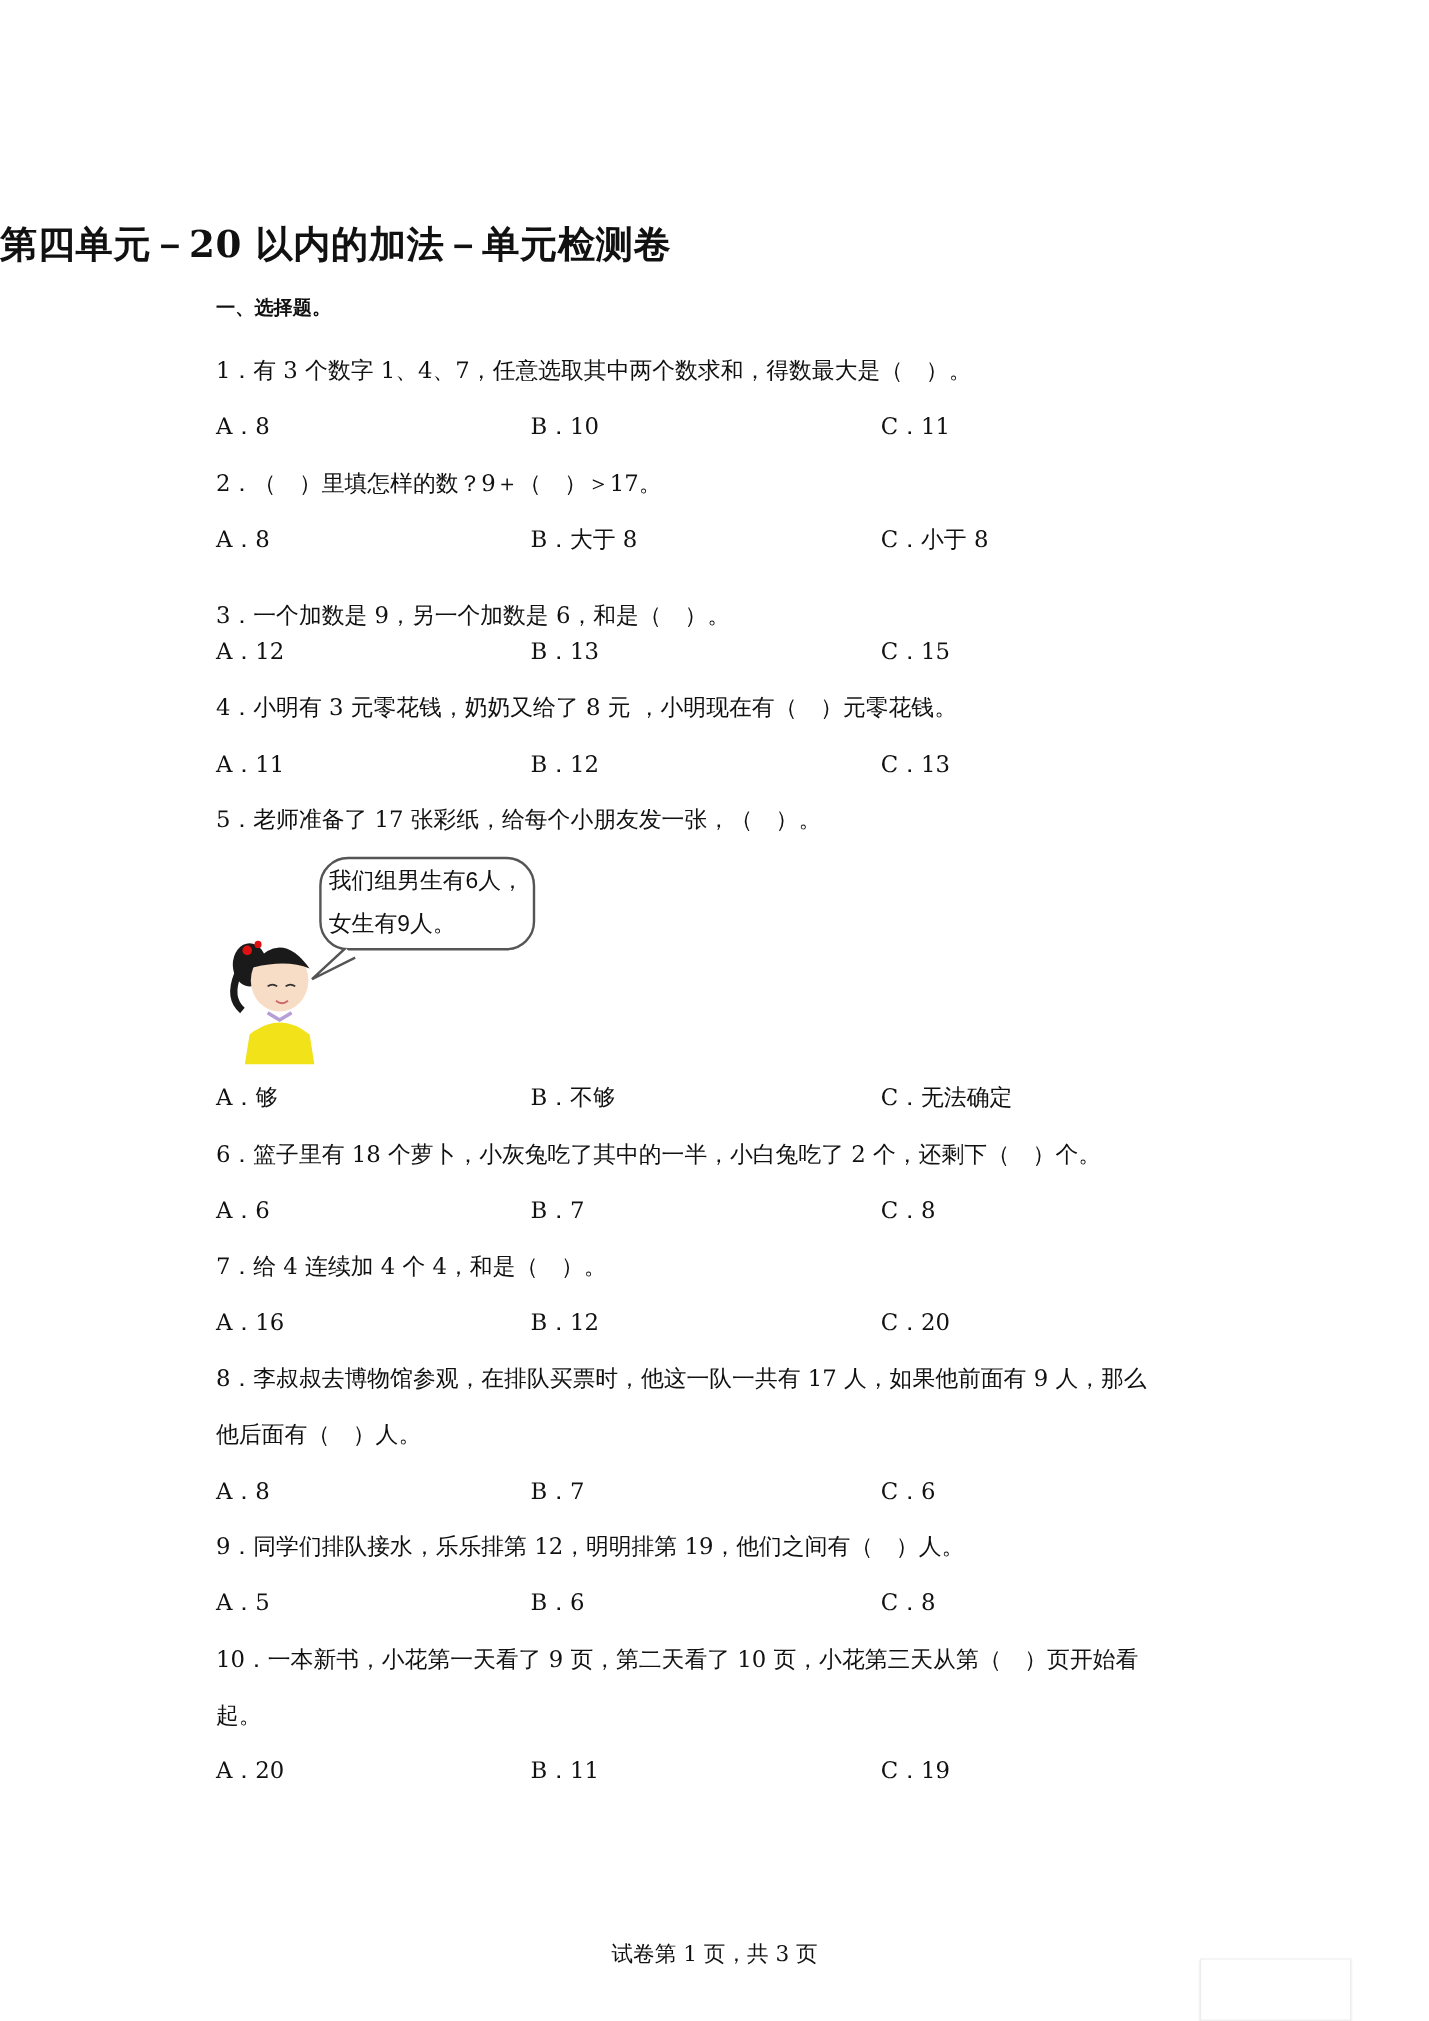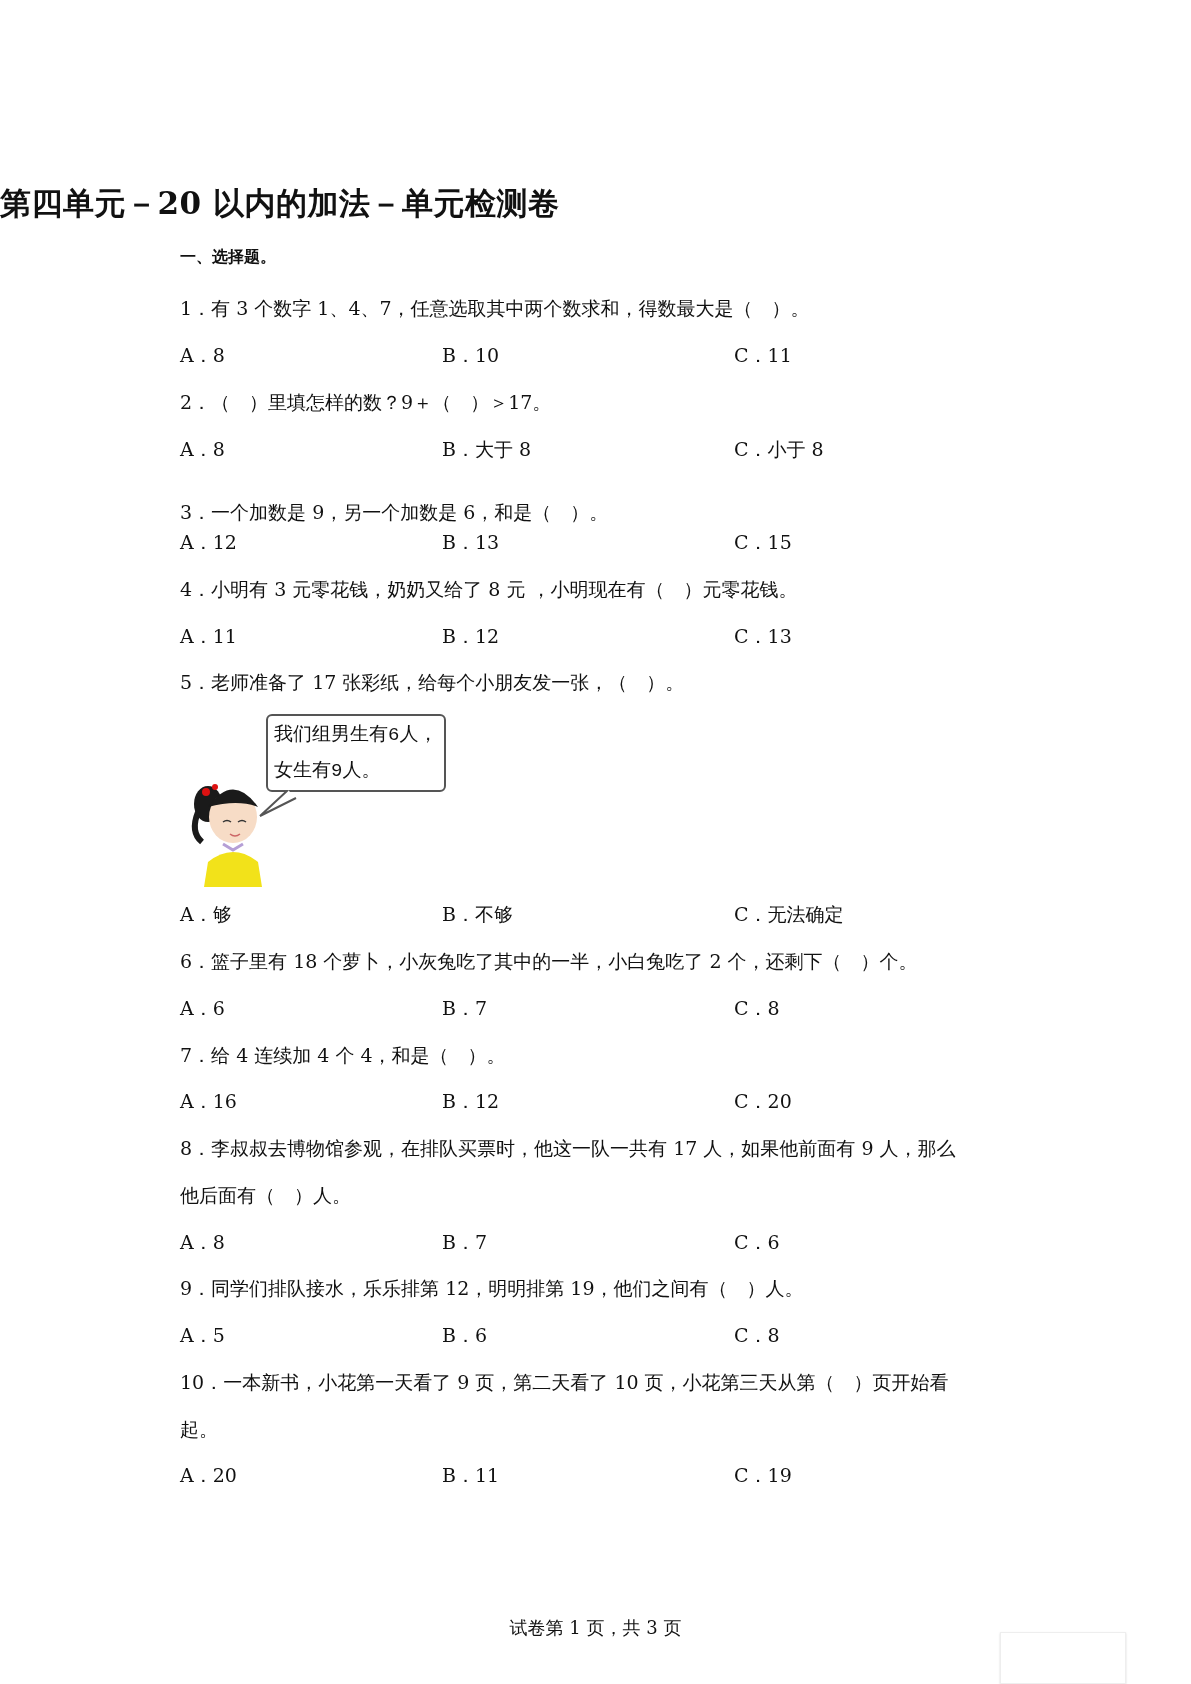--- a/index.html
+++ b/index.html
@@ -7,22 +7,22 @@
       font-family: "DejaVu Serif", "Liberation Serif", serif; color: #111; }
     .title { position: absolute; top: 183px; left: 0; width: 1191px; text-align: left;
       font-size: 31px; font-weight: bold; letter-spacing: 0.5px; }
     .section { position: absolute; left: 180px; top: 247px; font-size: 16px; font-weight: bold; }
     .q { position: absolute; left: 180px; font-size: 19px; white-space: nowrap; }
     .opts { position: absolute; left: 180px; width: 800px; height: 26px; font-size: 19px; }
     .opt { position: absolute; top: 0; white-space: nowrap; }
     .opt.a { left: 0; } .opt.b { left: 262px; } .opt.c { left: 554px; }
     .figure { position: absolute; left: 178px; top: 712px; width: 280px; height: 175px; }
     .bubble { position: absolute; left: 88px; top: 2px; width: 180px; height: 78px;
-      border: 2px solid #555; border-radius: 6px; background: #fff;
-      font-family: Liberation Mono, monospace; font-size: 19px; line-height: 36px; padding: 1px 0 12px 6px; box-sizing: border-box; }
+      border: 2px solid #555; border-radius: 24px; background: #fff;
+      font-family: Liberation Sans, sans-serif; font-size: 19px; line-height: 36px; padding: 1px 0 12px 6px; box-sizing: border-box; }
     .footer { position: absolute; top: 1616px; left: 0; width: 1191px; text-align: center; font-size: 18px; }
     .corner { position: absolute; left: 1000px; top: 1632px; width: 124px; height: 50px;
       border: 1px solid #eee; box-shadow: 0 1px 2px rgba(0,0,0,0.15); background: #fff; }
   </style>
 </head>
 <body>
 
 <div class="title">第四单元－20 以内的加法－单元检测卷</div>
 <div class="section">一、选择题。</div>
 

